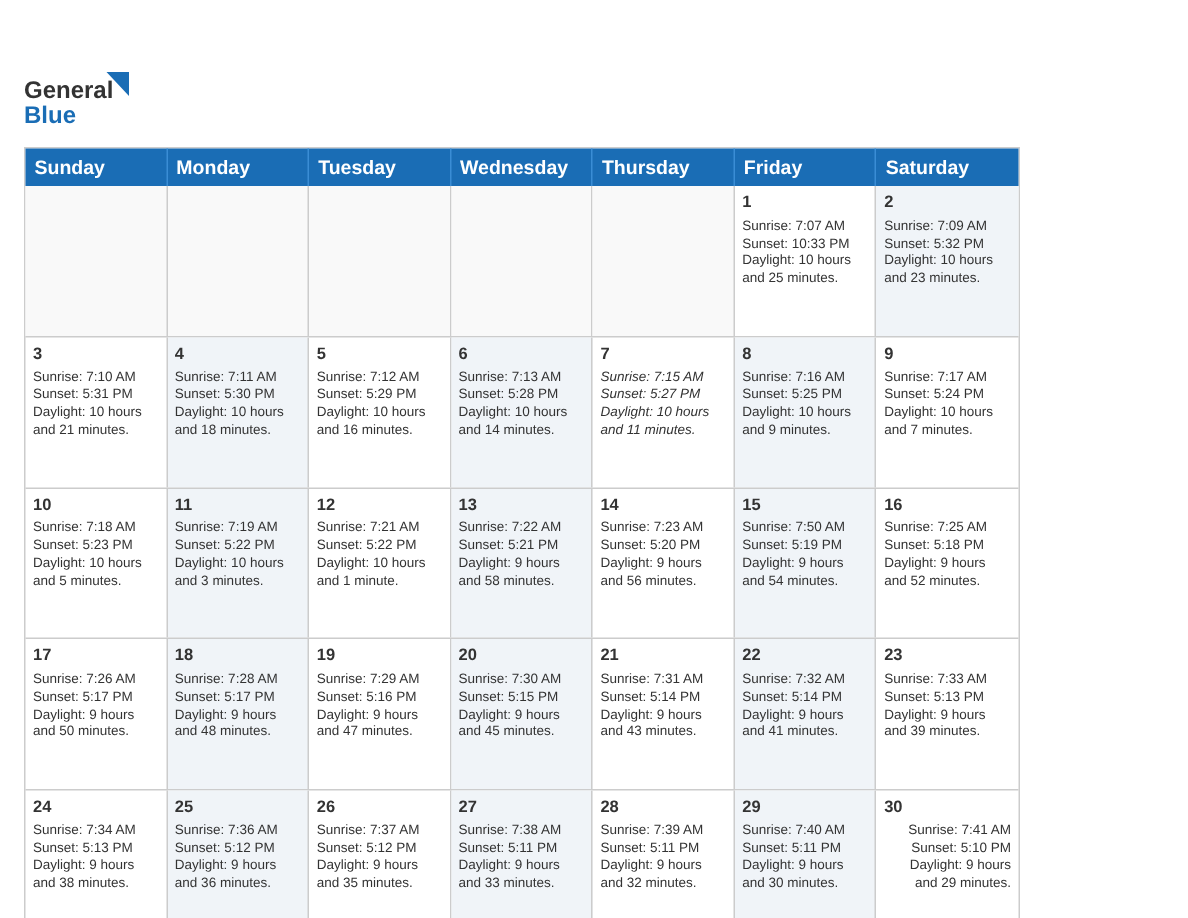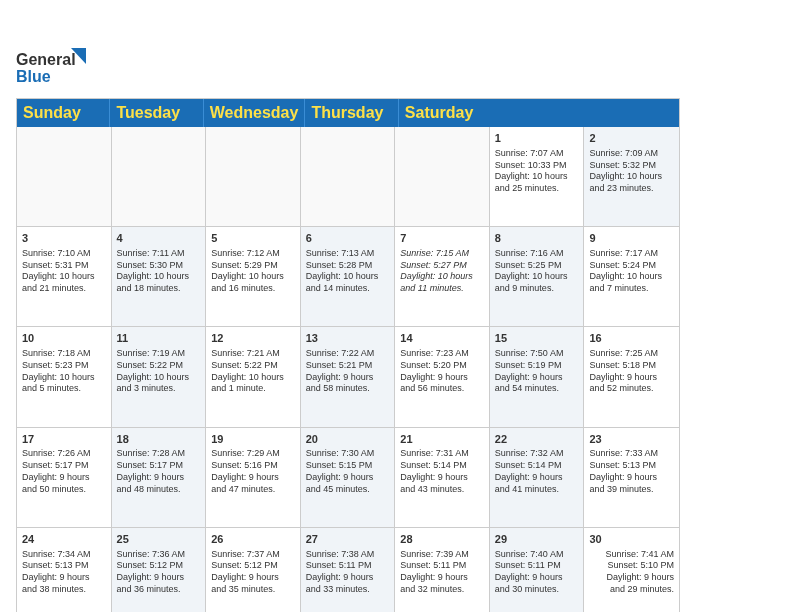--- a/index.html
+++ b/index.html
@@ -46,22 +46,22 @@
       border: 1px solid #ccc;
       display: flex;
       flex-direction: column;
     }
     .cal-header {
       display: grid;
       grid-template-columns: repeat(7, 1fr);
       background: #1a6db5;
     }
     .cal-header-cell {
-      color: #fde047;
-      font-size: 16px;
+      color: #ffffff;
+      font-size: 13px;
       font-weight: bold;
       padding: 5px 6px;
       text-align: left;
       border-right: 1px solid #3a8dd5;
     }
     .cal-header-cell:last-child { border-right: none; }
     .cal-body {
       flex: 1;
       display: flex;
       flex-direction: column;
@@ -110,23 +110,25 @@
       </div>
     <div class="title-area">
       <div class="month-title"></div>
       <div class="location"></div>
     </div>
   </div>
 
   <div class="calendar">
     <div class="cal-header" id="cal-header-row">
         <div class="cal-header-cell">Sunday</div>
+        <div class="cal-header-cell">Monday</div>
         <div class="cal-header-cell">Tuesday</div>
         <div class="cal-header-cell">Wednesday</div>
         <div class="cal-header-cell">Thursday</div>
+        <div class="cal-header-cell">Friday</div>
         <div class="cal-header-cell">Saturday</div>
       </div>
     <div class="cal-body" id="cal-body">
         <div class="cal-row">
           <div class="cal-cell empty"></div>
           <div class="cal-cell empty"></div>
           <div class="cal-cell empty"></div>
           <div class="cal-cell empty"></div>
           <div class="cal-cell empty"></div>
           <div class="cal-cell">

